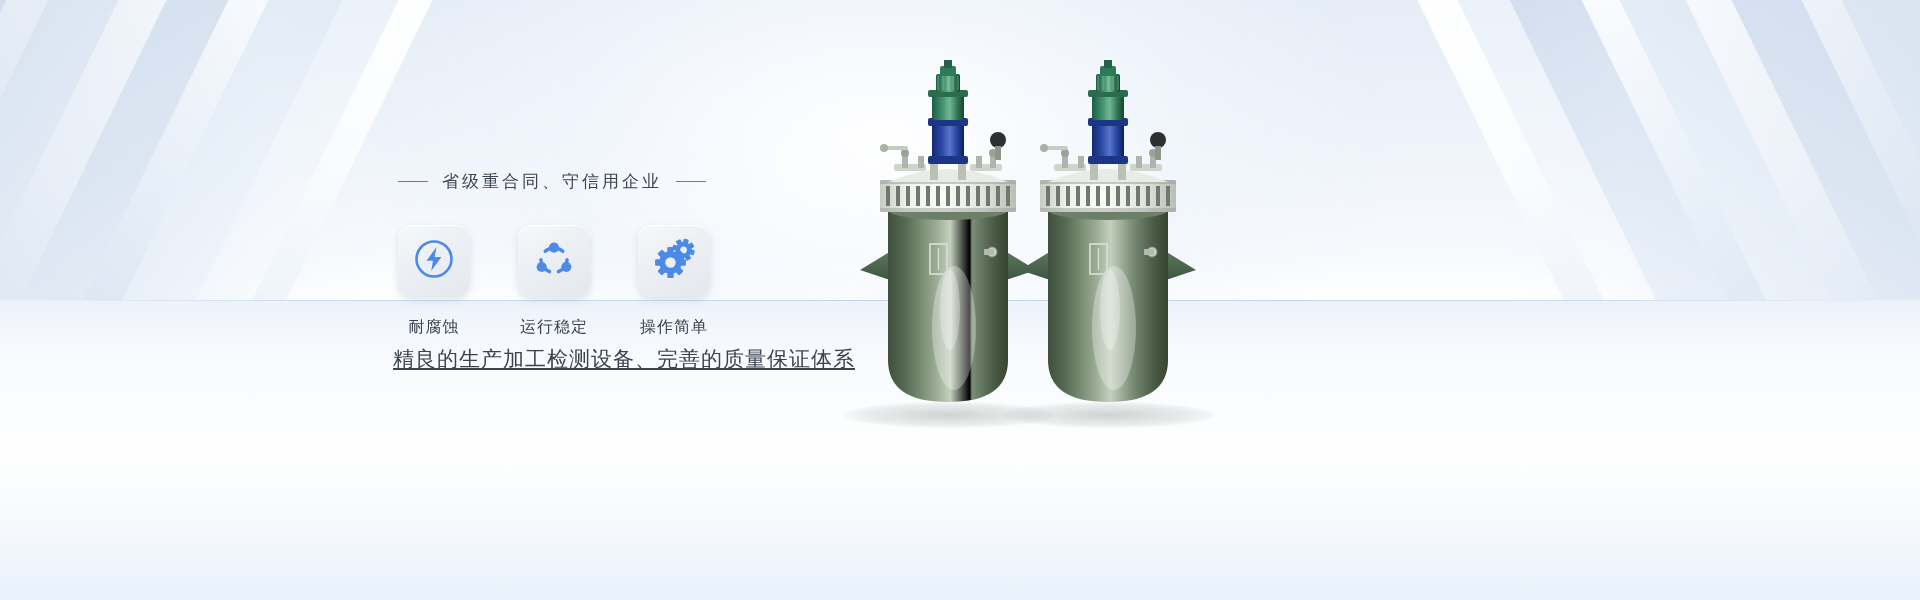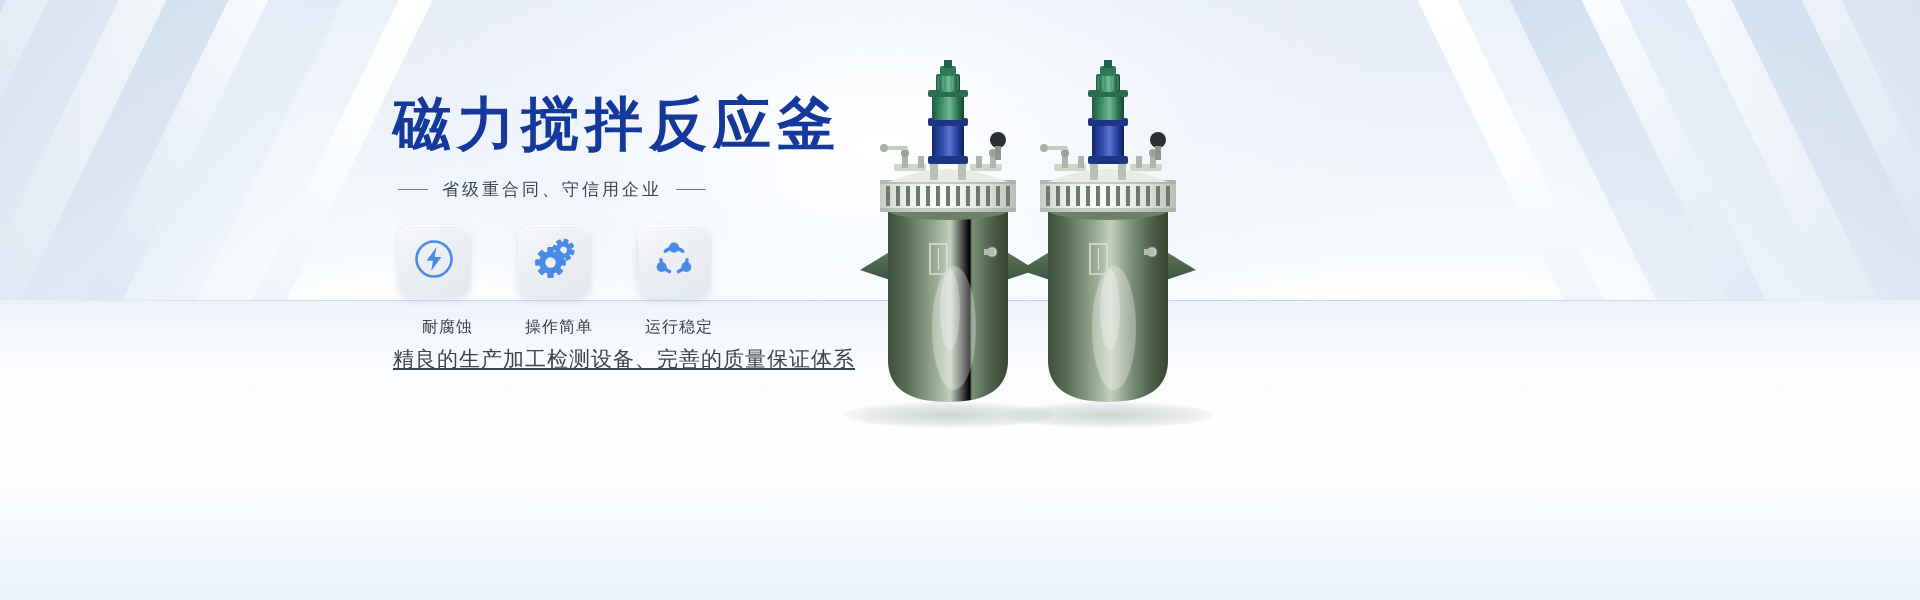--- a/index.html
+++ b/index.html
@@ -66,29 +66,29 @@
   .title{
     position:absolute;left:0;top:95px;
     font-size:58px;line-height:1;font-weight:bold;
     letter-spacing:6px;color:#14399a;
     font-family:"DejaVu Sans","Liberation Sans",sans-serif;
     text-shadow:0 1px 0 rgba(255,255,255,0.6);
   }
   .subtitle{
     position:absolute;left:5px;top:170px;
     display:flex;align-items:center;gap:14px;
-    font-size:17px;color:#3a4656;letter-spacing:3px;margin-top:8px;
+    font-size:17px;color:#3a4656;letter-spacing:3px;
   }
   .subrule{display:block;width:30px;height:1px;background:#6f7c8d;}
 
   .features{
     position:absolute;left:2px;top:225px;
     display:flex;gap:42px;
   }
-  .feature{width:78px;text-align:right;}
+  .feature{width:78px;text-align:center;}
   .fbox{
     width:72px;height:72px;border-radius:14px;margin:0 auto;
     background:linear-gradient(150deg,#f7f8fa 0%,#eceff3 45%,#e4e8ed 100%);
     box-shadow:0 3px 7px rgba(120,135,160,0.22), inset 0 1px 0 rgba(255,255,255,0.95);
     display:flex;align-items:center;justify-content:center;
   }
   .flabel{
     margin-top:20px;font-size:16px;color:#39414d;letter-spacing:1px;white-space:nowrap;
   }
 
@@ -148,40 +148,57 @@
   <div class="vwall" style="left:0;width:380px;background:linear-gradient(90deg,rgba(210,222,238,0.55) 0%,rgba(235,242,250,0.25) 70%,rgba(255,255,255,0) 100%);"></div>
   <div class="vwall" style="right:0;width:420px;background:linear-gradient(270deg,rgba(210,222,238,0.5) 0%,rgba(235,242,250,0.22) 70%,rgba(255,255,255,0) 100%);"></div>
 
   <div class="floor"></div>
   <div class="floor-sheen"></div>
   <div class="floor-line"></div>
   <div class="floor-bottom-haze"></div>
 
   <div class="content">
 
-    <div class="title">磁力搅拌反应釜</div>
 
     <div class="subtitle">
       <span class="subrule"></span>
       <span>省级重合同、守信用企业</span>
       <span class="subrule"></span>
     </div>
 
     <div class="features">
 
       <div class="feature">
         <div class="fbox">
           <span>
             <svg width="42" height="42" viewBox="0 0 42 42">
               <circle cx="21" cy="21" r="17.5" fill="none" stroke="#4c8ae8" stroke-width="2.6"></circle>
               <path d="M23.5 9 L13.5 22.8 L20 22.8 L18.2 33 L28.4 19.1 L21.7 19.1 Z" fill="#4c8ae8"></path>
             </svg>
           </span>
         </div>
         <div class="flabel">耐腐蚀</div>
+      </div>
+
+      <div class="feature">
+        <div class="fbox">
+          <span>
+            <svg width="42" height="42" viewBox="0 0 42 42">
+              <g fill="none" stroke="#4c8ae8" stroke-width="3.4" stroke-linecap="round">
+                <path d="M12.2 13.3 A13.5 13.5 0 0 1 29.8 13.3"></path>
+                <path d="M34.1 21.6 A13.5 13.5 0 0 1 25.4 33.7"></path>
+                <path d="M16.6 33.7 A13.5 13.5 0 0 1 7.9 21.6"></path>
+              </g>
+              <circle cx="21" cy="9.6" r="5.1" fill="#4c8ae8"></circle>
+              <circle cx="33.3" cy="29" r="5.1" fill="#4c8ae8"></circle>
+              <circle cx="8.7" cy="29" r="5.1" fill="#4c8ae8"></circle>
+            </svg>
+          </span>
+        </div>
+        <div class="flabel">运行稳定</div>
       </div>
 
       <div class="feature">
         <div class="fbox">
           <span>
             <svg width="44" height="44" viewBox="0 0 44 44">
 
               <g transform="translate(31.5,13) rotate(15)">
                 <g fill="#4c8ae8">
                   <rect x="-2.6" y="-11.2" width="5.2" height="5" rx="1"></rect>
@@ -214,38 +231,20 @@
                 </g>
                 <circle cx="0" cy="0" r="11.2" fill="#4c8ae8"></circle>
                 <circle cx="0" cy="0" r="5.2" fill="#eceff3"></circle>
               </g>
             </svg>
           </span>
         </div>
         <div class="flabel">操作简单</div>
       </div>
 
-      <div class="feature">
-        <div class="fbox">
-          <span>
-            <svg width="42" height="42" viewBox="0 0 42 42">
-              <g fill="none" stroke="#4c8ae8" stroke-width="3.4" stroke-linecap="round">
-                <path d="M12.2 13.3 A13.5 13.5 0 0 1 29.8 13.3"></path>
-                <path d="M34.1 21.6 A13.5 13.5 0 0 1 25.4 33.7"></path>
-                <path d="M16.6 33.7 A13.5 13.5 0 0 1 7.9 21.6"></path>
-              </g>
-              <circle cx="21" cy="9.6" r="5.1" fill="#4c8ae8"></circle>
-              <circle cx="33.3" cy="29" r="5.1" fill="#4c8ae8"></circle>
-              <circle cx="8.7" cy="29" r="5.1" fill="#4c8ae8"></circle>
-            </svg>
-          </span>
-        </div>
-        <div class="flabel">运行稳定</div>
-      </div>
-
     </div>
 
     <div class="tagline-cn">精良的生产加工检测设备、完善的质量保证体系</div>
   </div>
 
   <div class="stage">
 
     <div class="shadow" style="left:24px;top:402px;"></div>
     <div class="shadow" style="left:184px;top:402px;"></div>
 

